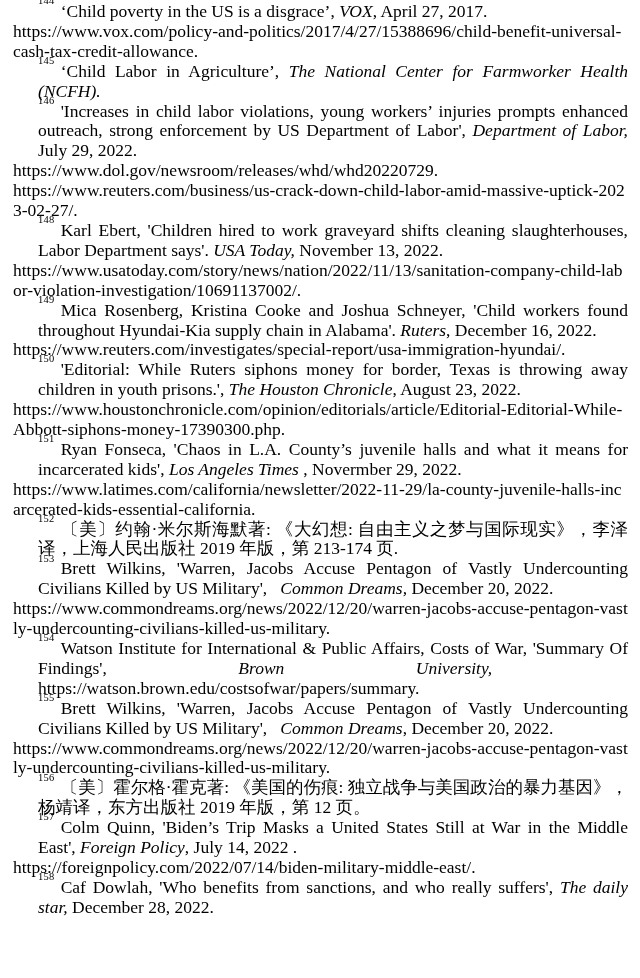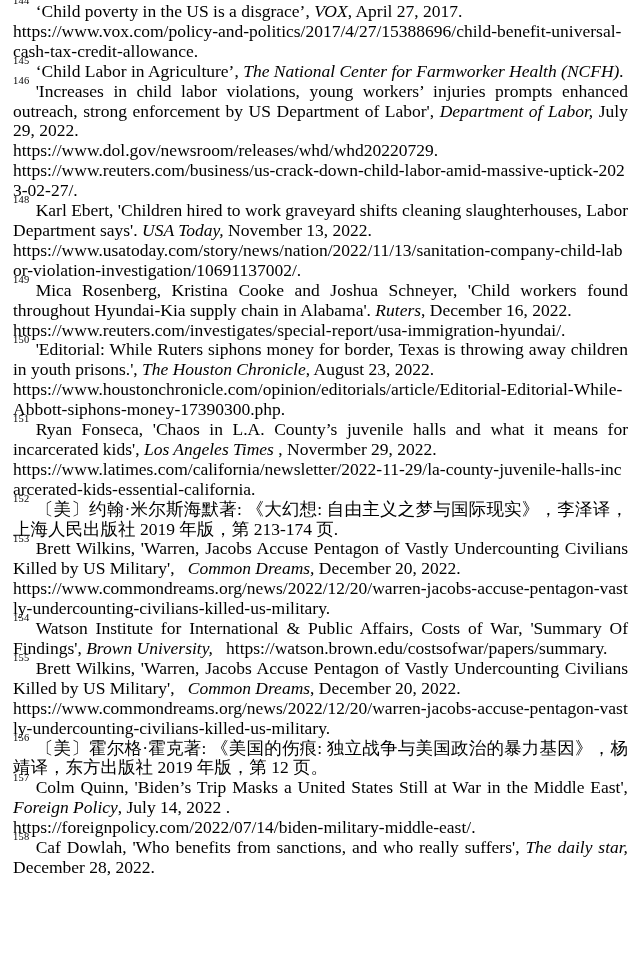--- a/index.html
+++ b/index.html
@@ -8,21 +8,21 @@
     width: 640px; height: 978px; overflow: hidden;
     font-family: "Liberation Serif", "DejaVu Serif", serif;
     color: #000000;
   }
   .page {
     width: 640px; height: 978px;
     padding: 2px 12px 0 13px;
     font-size: 17.5px;
     line-height: 19.9px;
   }
-  .fn-body { text-align: justify; text-justify: inter-word; }
+  .fn-body { text-align: justify; text-justify: inter-word; margin-left: 25px; }
   .fn-url  { text-align: justify; text-justify: inter-word; word-break: break-all; }
   sup.fn-num {
     font-size: 10.5px;
     line-height: 0;
     position: relative; top: -6px;
     margin-right: 6px;
     letter-spacing: 0.3px;
   }
   .it { font-style: italic; }
 </style>

